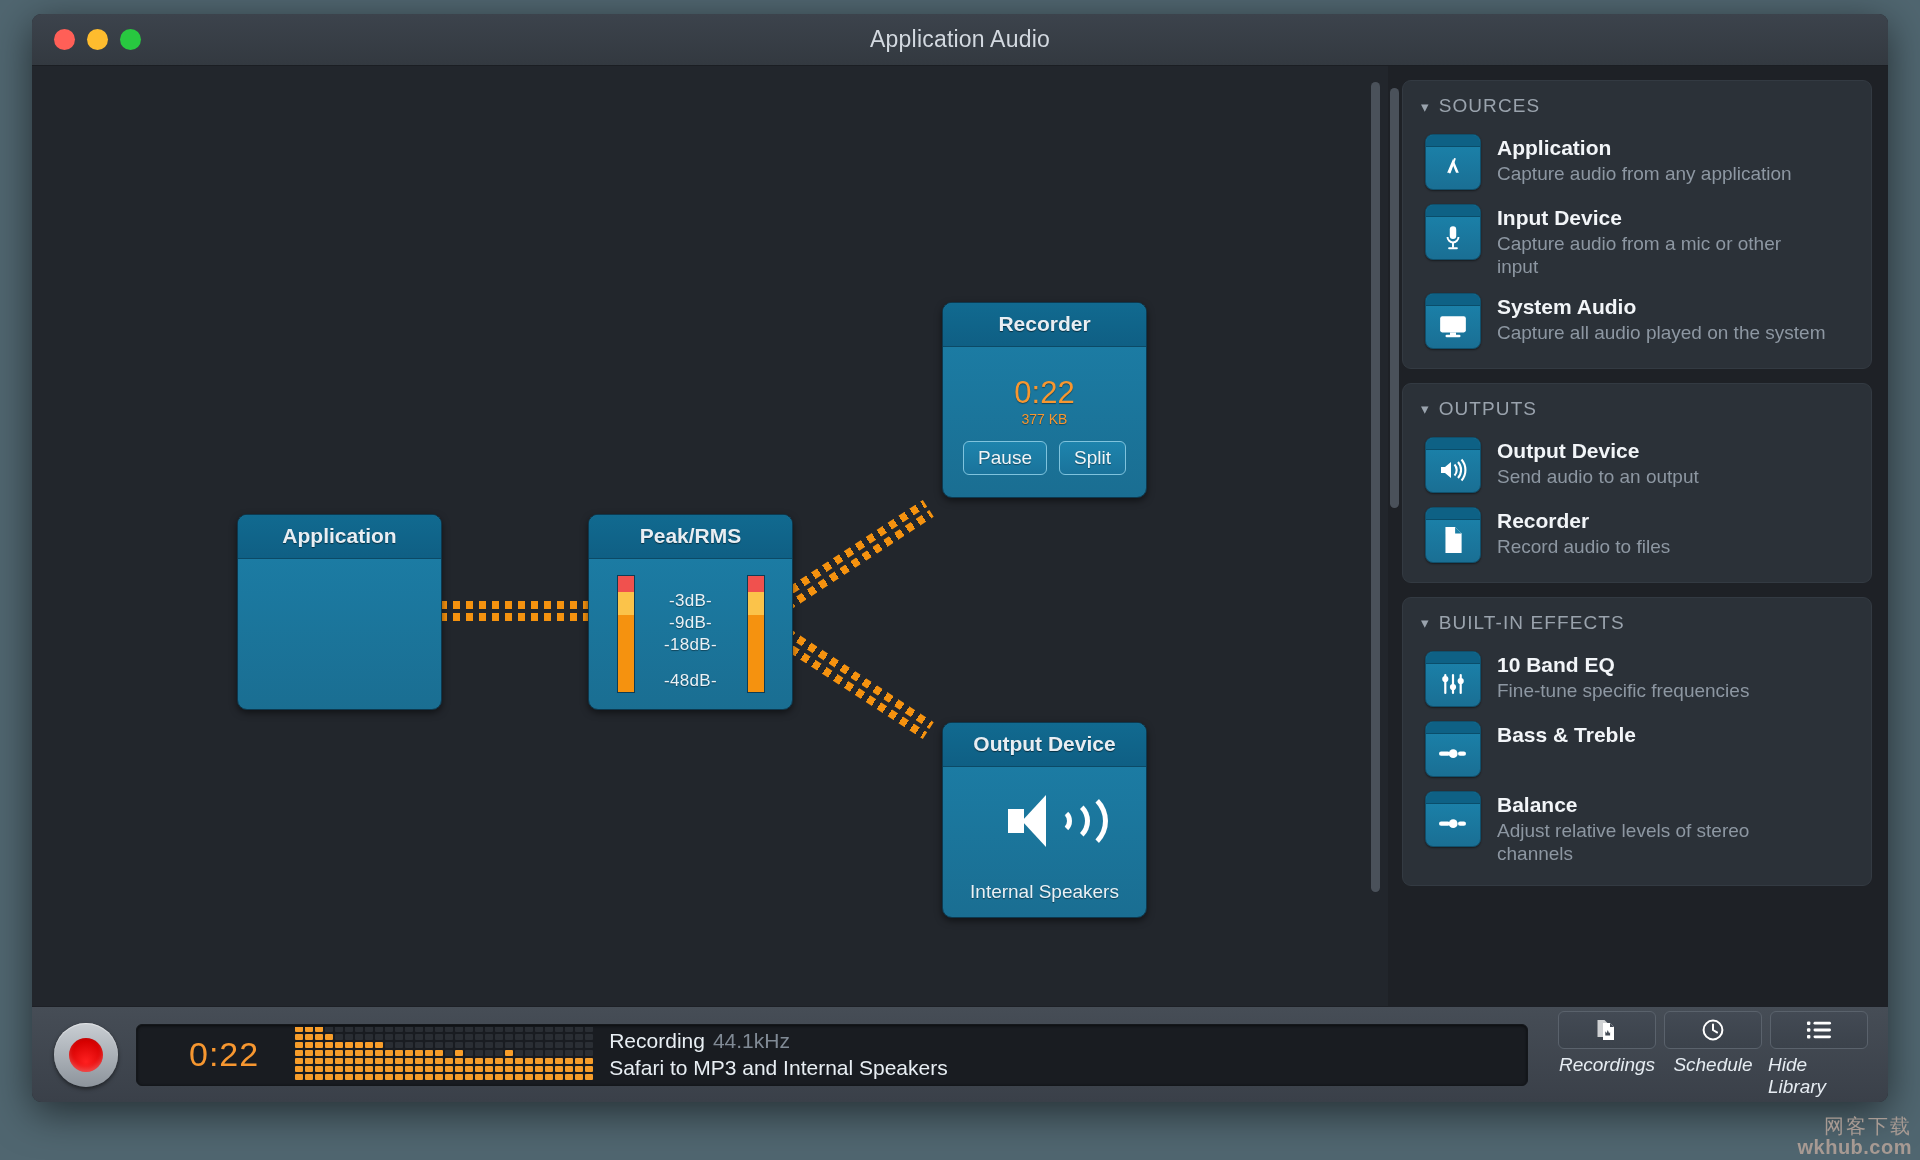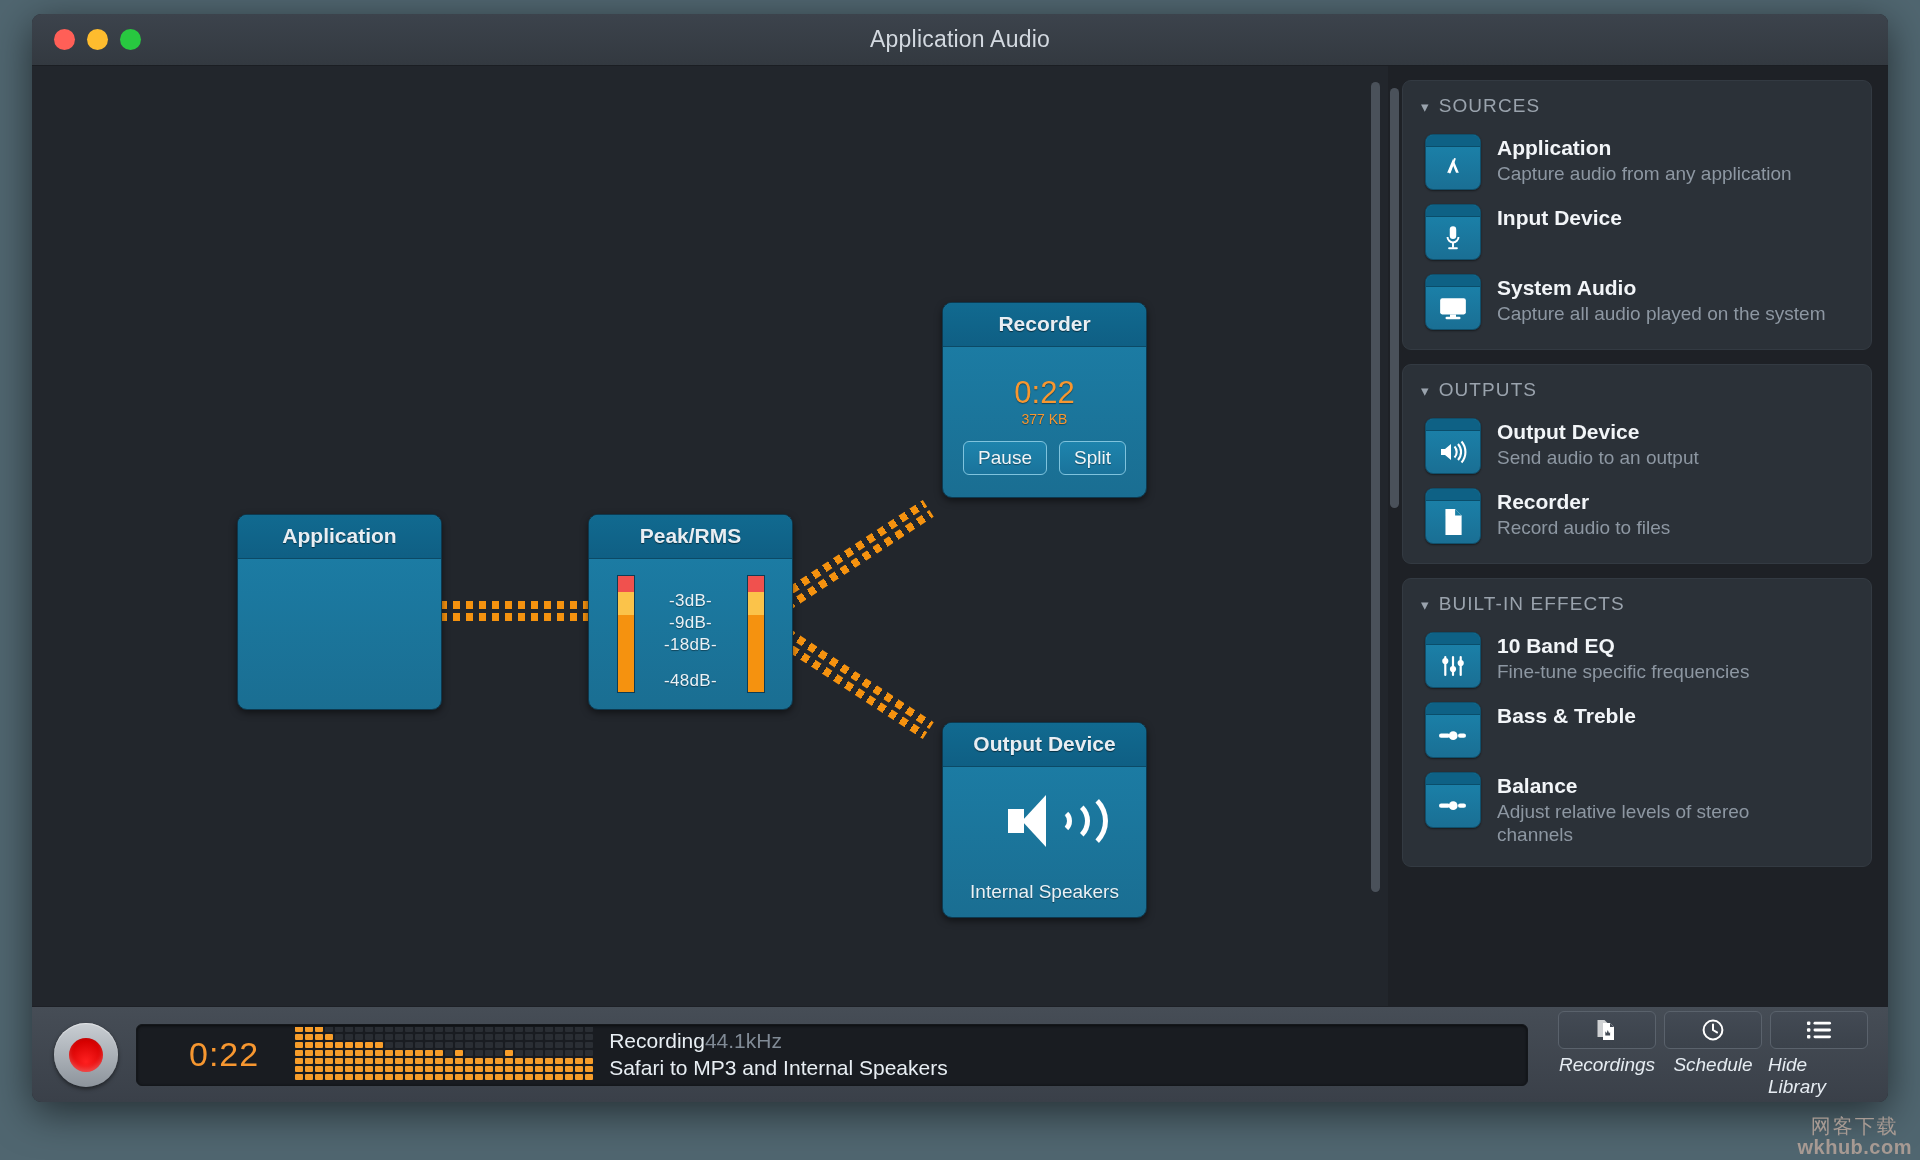--- a/index.html
+++ b/index.html
@@ -244,36 +244,36 @@
   .strip-time {
     flex: 0 0 auto; padding: 0 36px 0 52px;
     color: #f79730; font-size: 34px; letter-spacing: 1px;
   }
   .ledmeter { flex: 0 0 300px; height: 56px; position: relative; overflow: hidden; }
   .ledmeter .col { position: absolute; bottom: 3px; width: 8px; display: flex; flex-direction: column-reverse; gap: 2px; }
   .led { width: 8px; height: 6px; border-radius: 1px; background: #2a2e34; }
   .led.on { background: #f79d2a; }
   .strip-info { flex: 1; padding-left: 14px; }
   .strip-l1 { font-size: 21px; color: #e8eef3; }
-  .strip-l1 .khz { color: #808a95; }
+  .strip-l1 .khz { color: #808a95; margin-left: 8px; }
   .strip-l2 { font-size: 21px; color: #e8eef3; margin-top: 3px; }
 
   .tbtns { flex: 0 0 auto; display: flex; gap: 4px; padding-left: 10px; font-style: italic; }
   .tbtn { width: 102px; display: flex; flex-direction: column; align-items: center; gap: 5px; }
   .tbtn-box {
     width: 98px; height: 38px; border-radius: 6px;
     border: 1px solid #5a626c; background: linear-gradient(#434a54,#3b424b);
     display: flex; align-items: center; justify-content: center; color: #f2f5f8;
   }
   .tbtn-label { font-size: 19px; color: #e6ecf2; }
 
   
   .watermark {
     position: absolute; right: 8px; bottom: 2px;
-    text-align: center; line-height: 1.05;
+    text-align: right; line-height: 1.05;
     color: #a79a93; font-size: 19px; letter-spacing: 2px;
   }
   .watermark .cn { font-size: 20px; }
   .watermark .en { font-size: 20px; font-weight: bold; letter-spacing: .5px; }
 </style>
 </head>
 <body>
 
 <div class="window">
 
@@ -392,20 +392,21 @@
             <svg width="26" height="28" viewBox="0 0 24 26" fill="#fff">
               <rect x="9" y="2" width="6" height="12" rx="3"></rect>
               <path d="M6 12a6 6 0 0 0 12 0h-1.8a4.2 4.2 0 0 1-8.4 0z"></path>
               <rect x="11.1" y="17" width="1.8" height="5"></rect>
               <rect x="7.5" y="21.5" width="9" height="1.9" rx=".9"></rect>
             </svg>
           </div>
             </div>
           <div class="srow-text">
             <div class="srow-title">Input Device</div>
+            <div class="srow-desc">Capture audio from a mic or other input</div>
           </div>
         </div>
 
         <div class="srow">
           <div class="tile">
               <div class="glyph">
             <svg width="30" height="26" viewBox="0 0 28 24" fill="#fff">
               <rect x="2" y="3" width="24" height="15" rx="2"></rect>
               <rect x="11.2" y="18" width="5.6" height="2.4"></rect>
               <rect x="7" y="20.2" width="14" height="2.2" rx="1.1"></rect>

